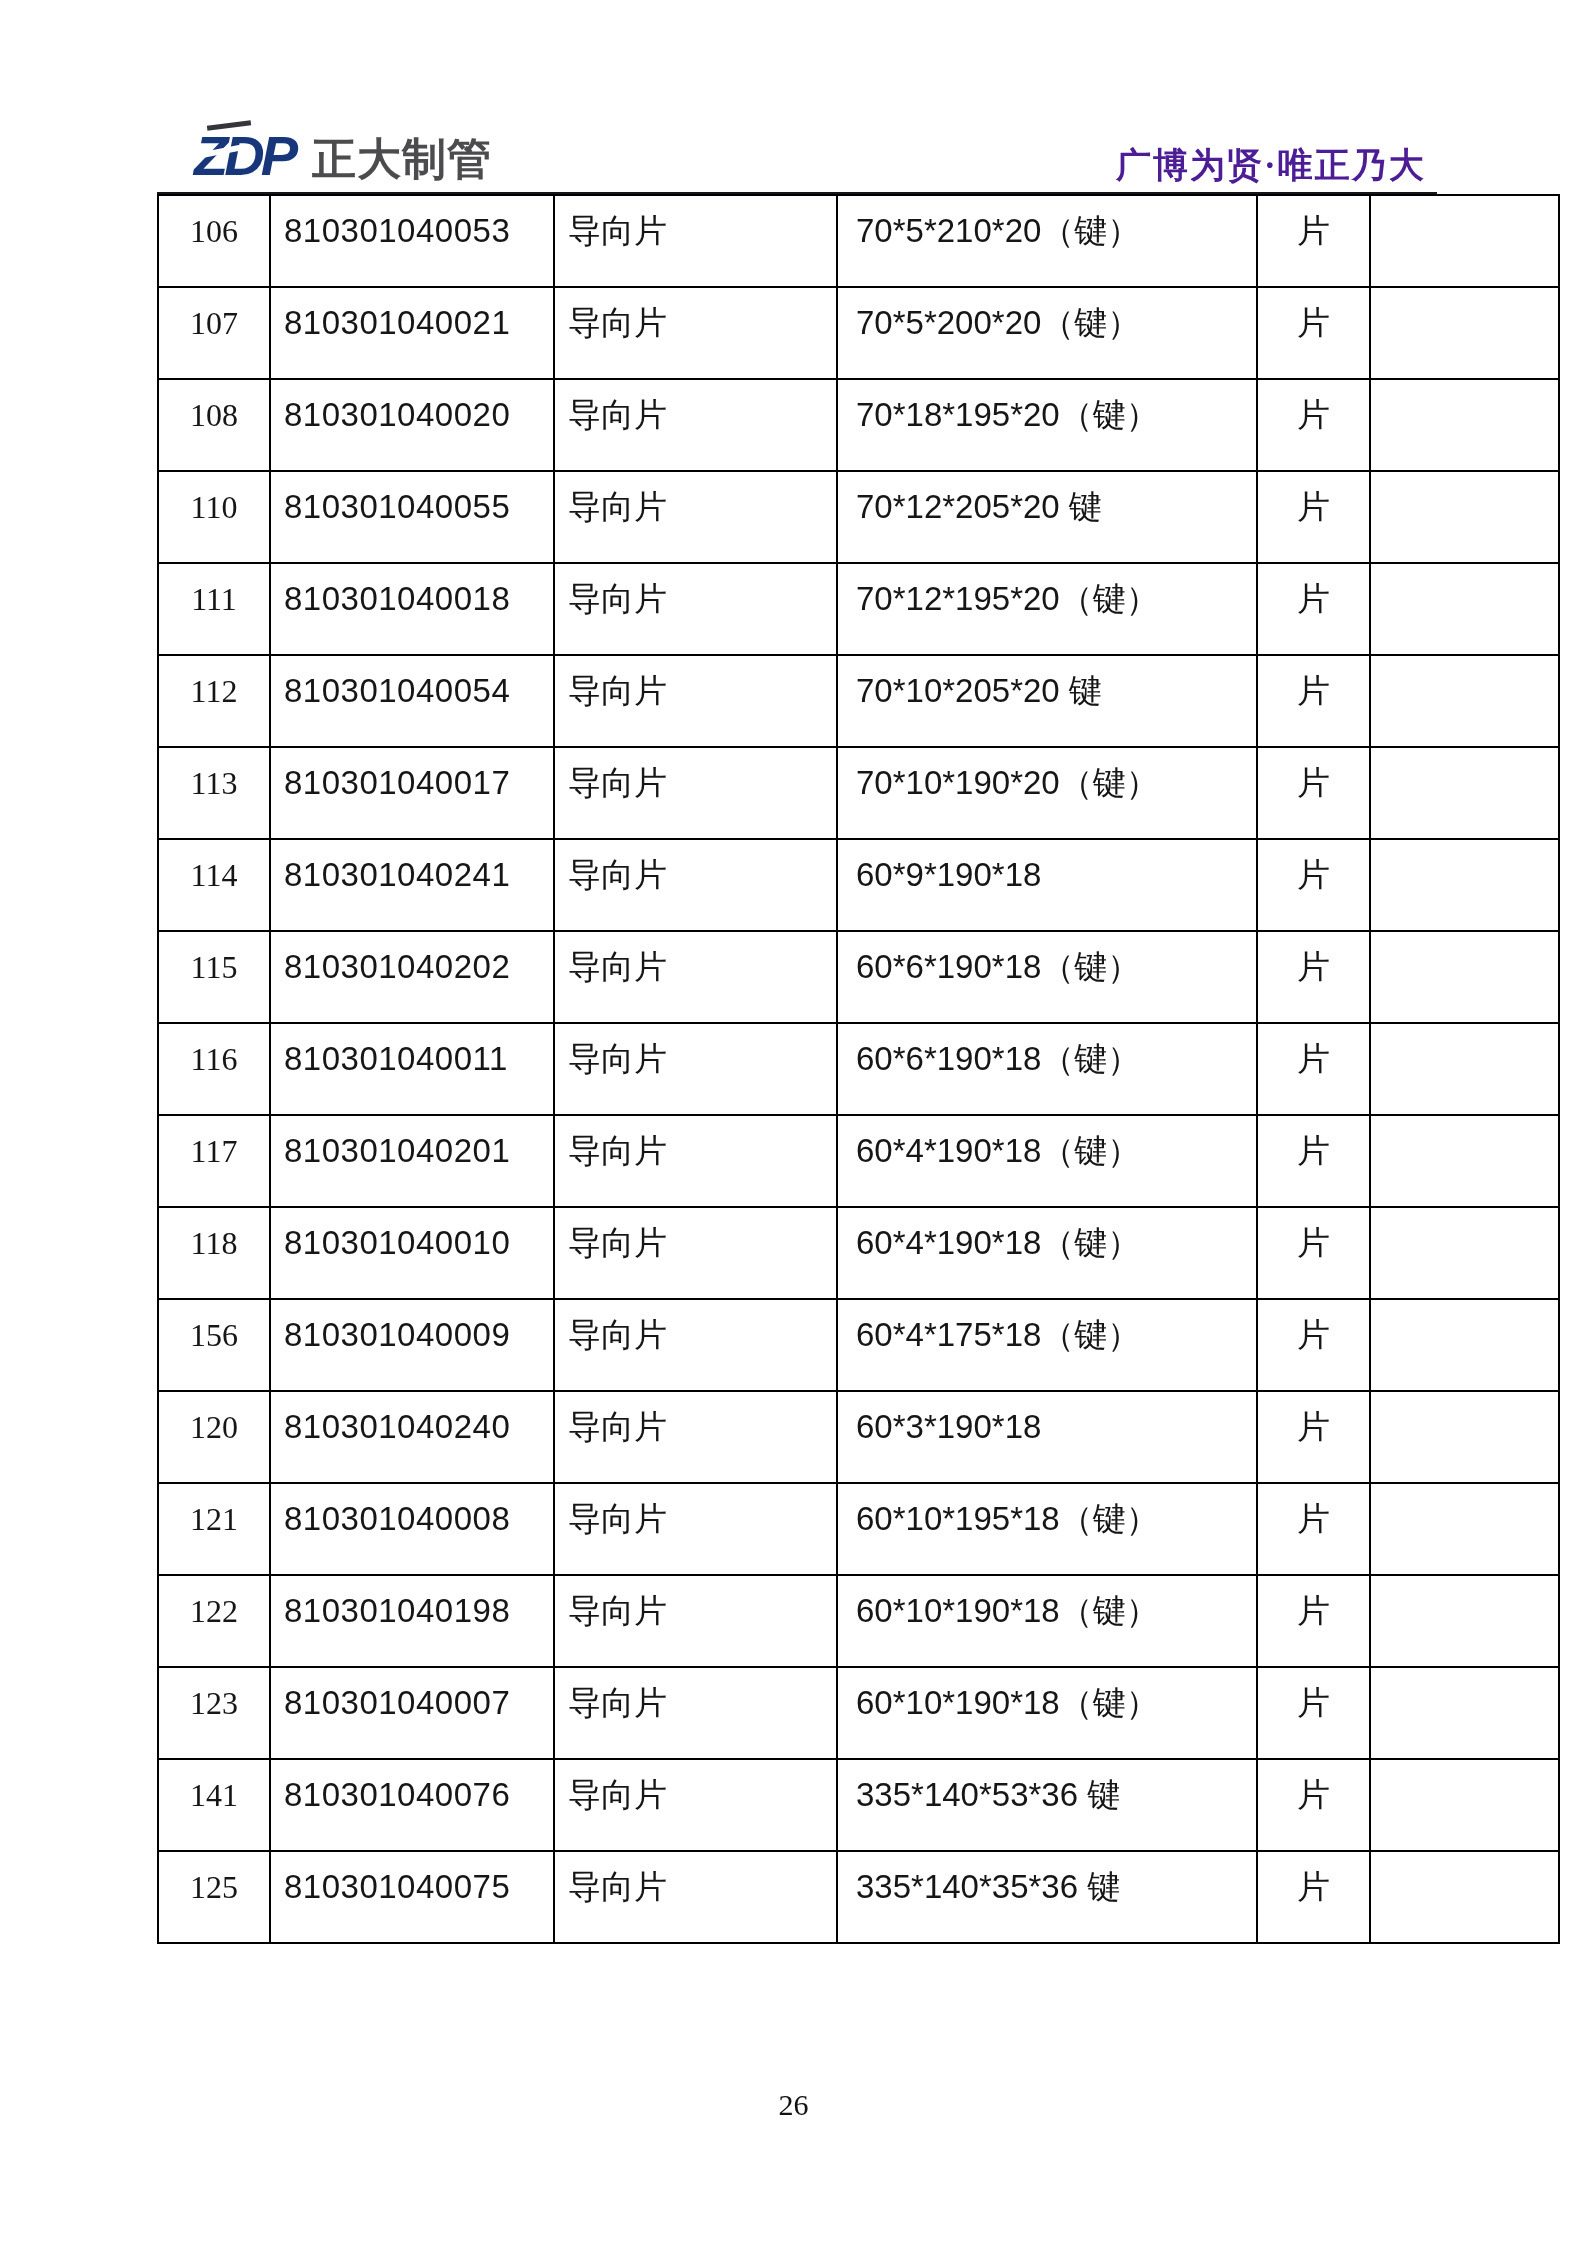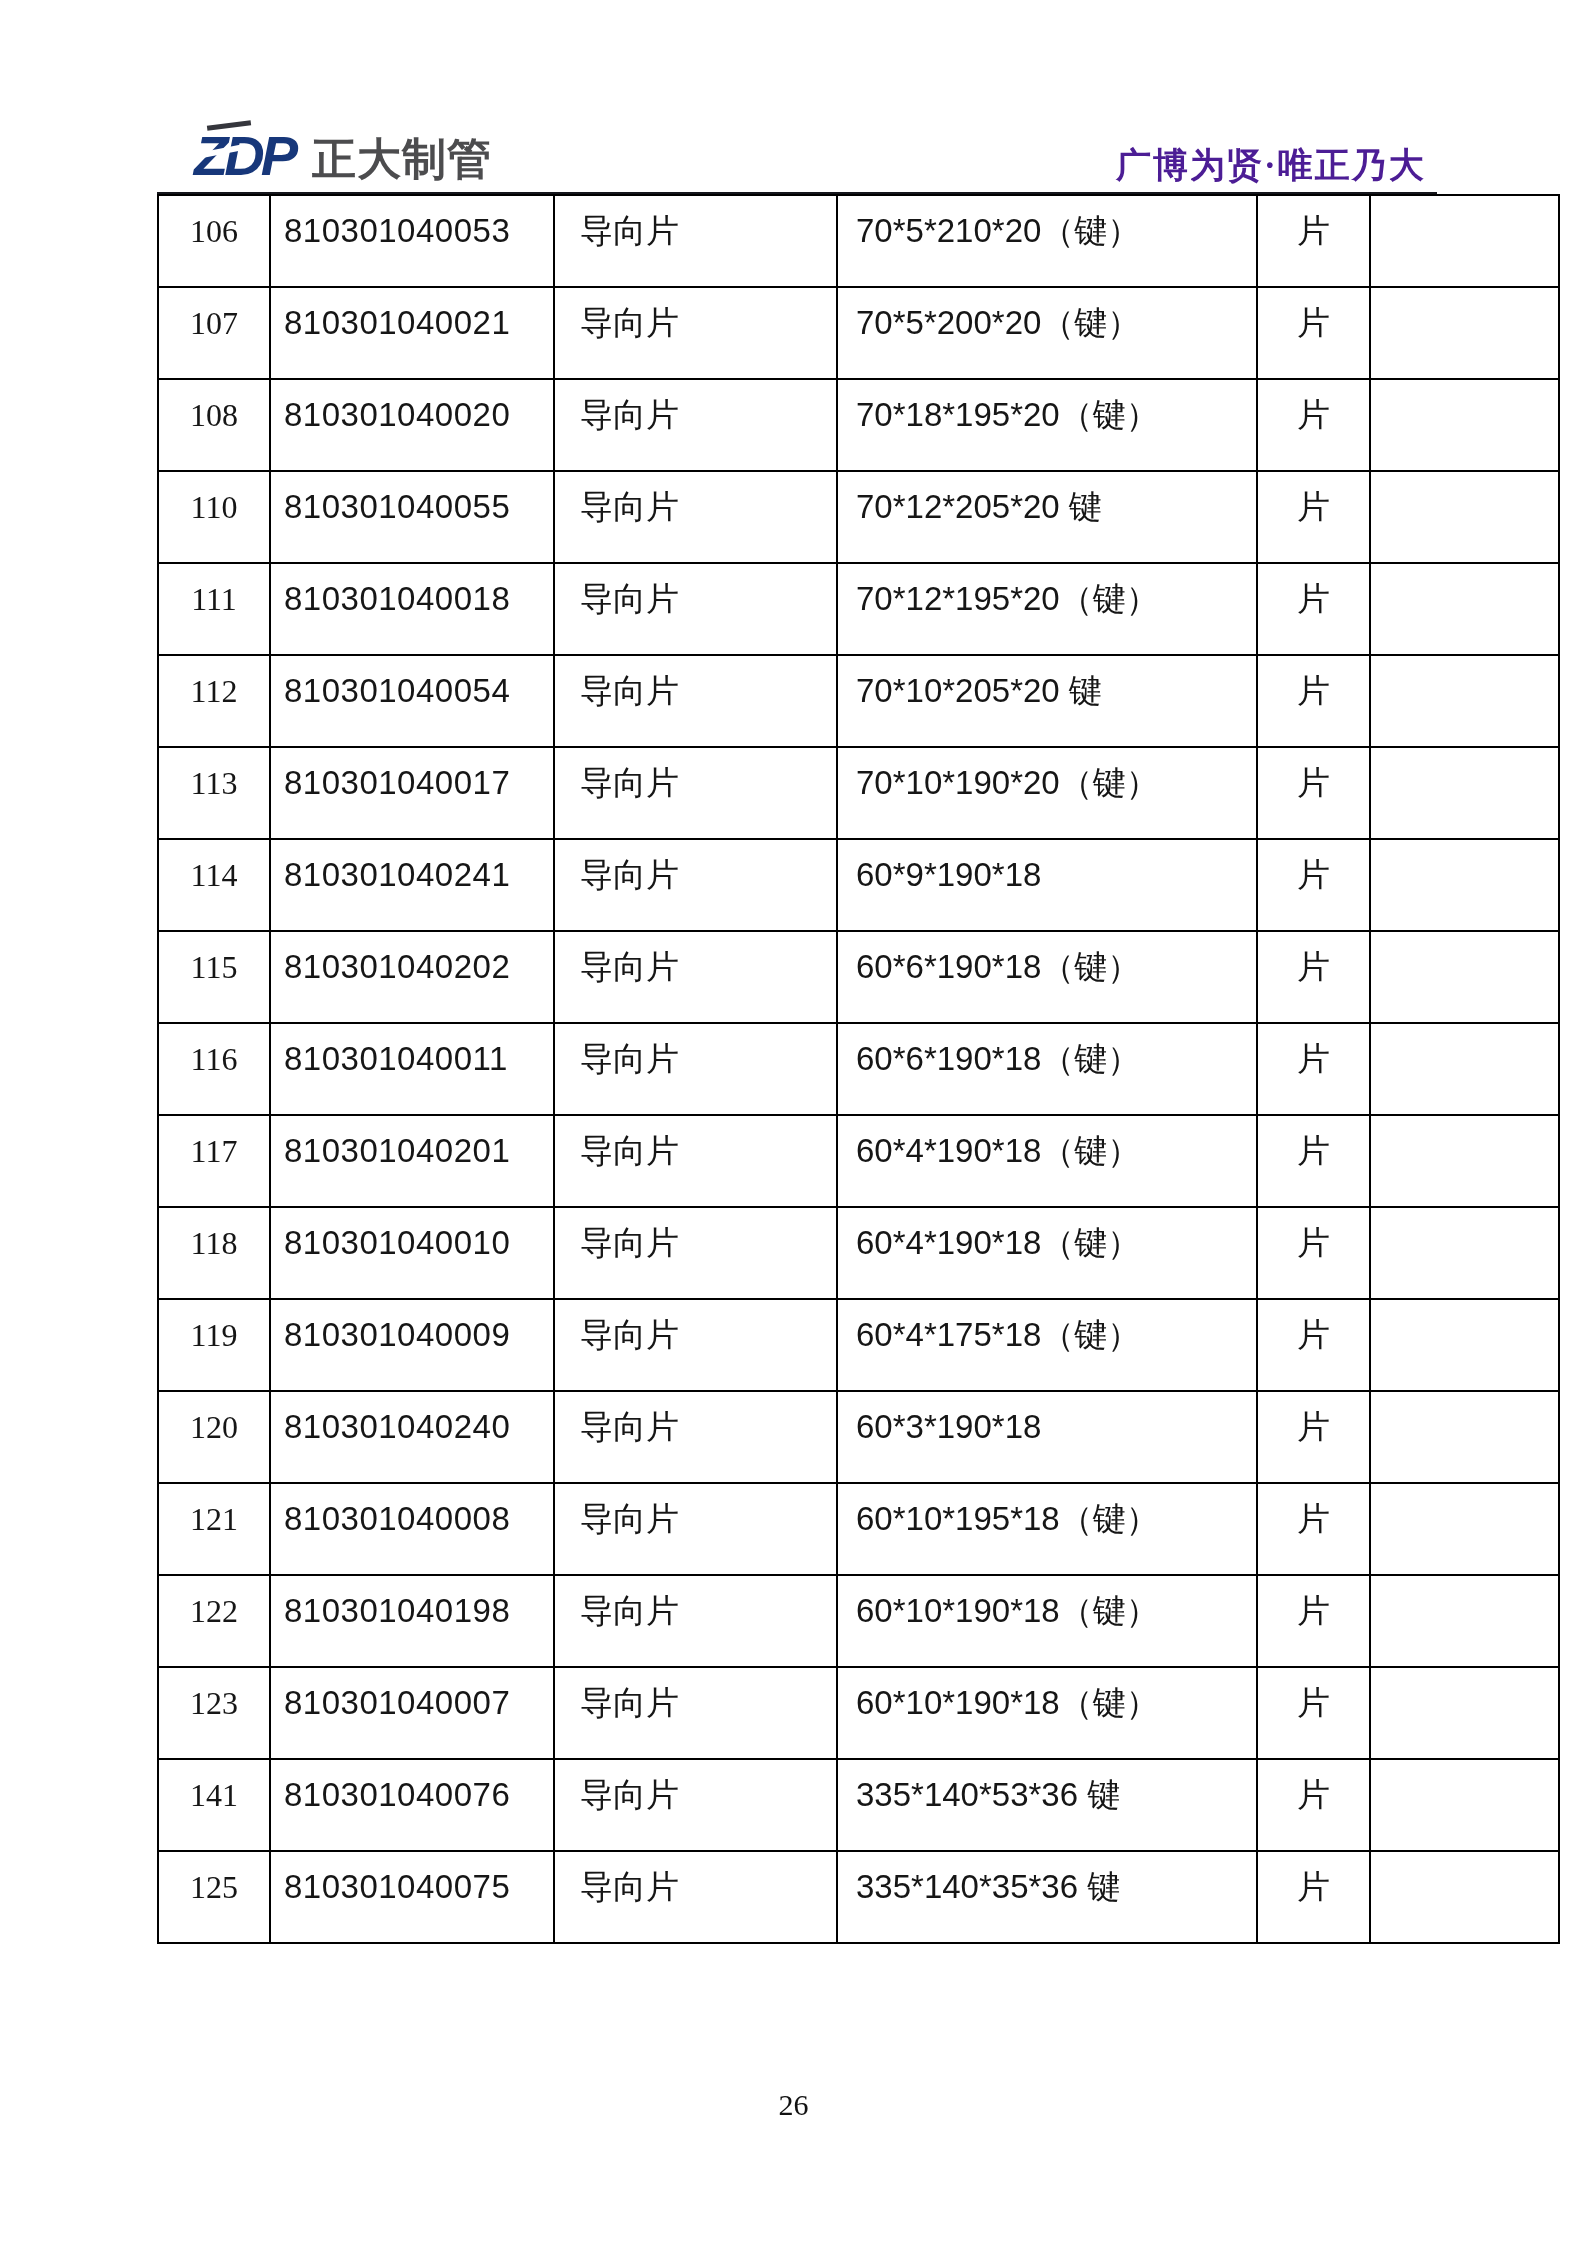--- a/index.html
+++ b/index.html
@@ -64,21 +64,21 @@
     vertical-align:middle;
     padding-bottom:20px;            
     white-space:nowrap; overflow:hidden;
   }
   .parts-table td.c0 {               
     text-align:center;
     font-family:"Liberation Serif", serif;
     font-size:32px;
   }
   .parts-table td.c1 { padding-left:13px; letter-spacing:0.5px; }  
-  .parts-table td.c2 { padding-left:25px;margin-top:32px; }                        
+  .parts-table td.c2 { padding-left:13px;margin-top:32px; }                        
   .parts-table td.c3 { padding-left:18px; }                        
   .parts-table td.c4 { text-align:center; }                        
   .parts-table td.c5 { }                                           
 
   
   .page-number {
     position:absolute; left:0; top:2088px; width:100%;
     text-align:center;
     font-family:"Liberation Serif", serif;
     font-size:30px; color:#111111;
@@ -200,21 +200,21 @@
       </tr>
       <tr>
         <td class="c0">118</td>
         <td class="c1">810301040010</td>
         <td class="c2">导向片</td>
         <td class="c3">60*4*190*18（键）</td>
         <td class="c4">片</td>
         <td class="c5"></td>
       </tr>
       <tr>
-        <td class="c0">119</td>
+        <td class="c0">156</td>
         <td class="c1">810301040009</td>
         <td class="c2">导向片</td>
         <td class="c3">60*4*175*18（键）</td>
         <td class="c4">片</td>
         <td class="c5"></td>
       </tr>
       <tr>
         <td class="c0">120</td>
         <td class="c1">810301040240</td>
         <td class="c2">导向片</td>

